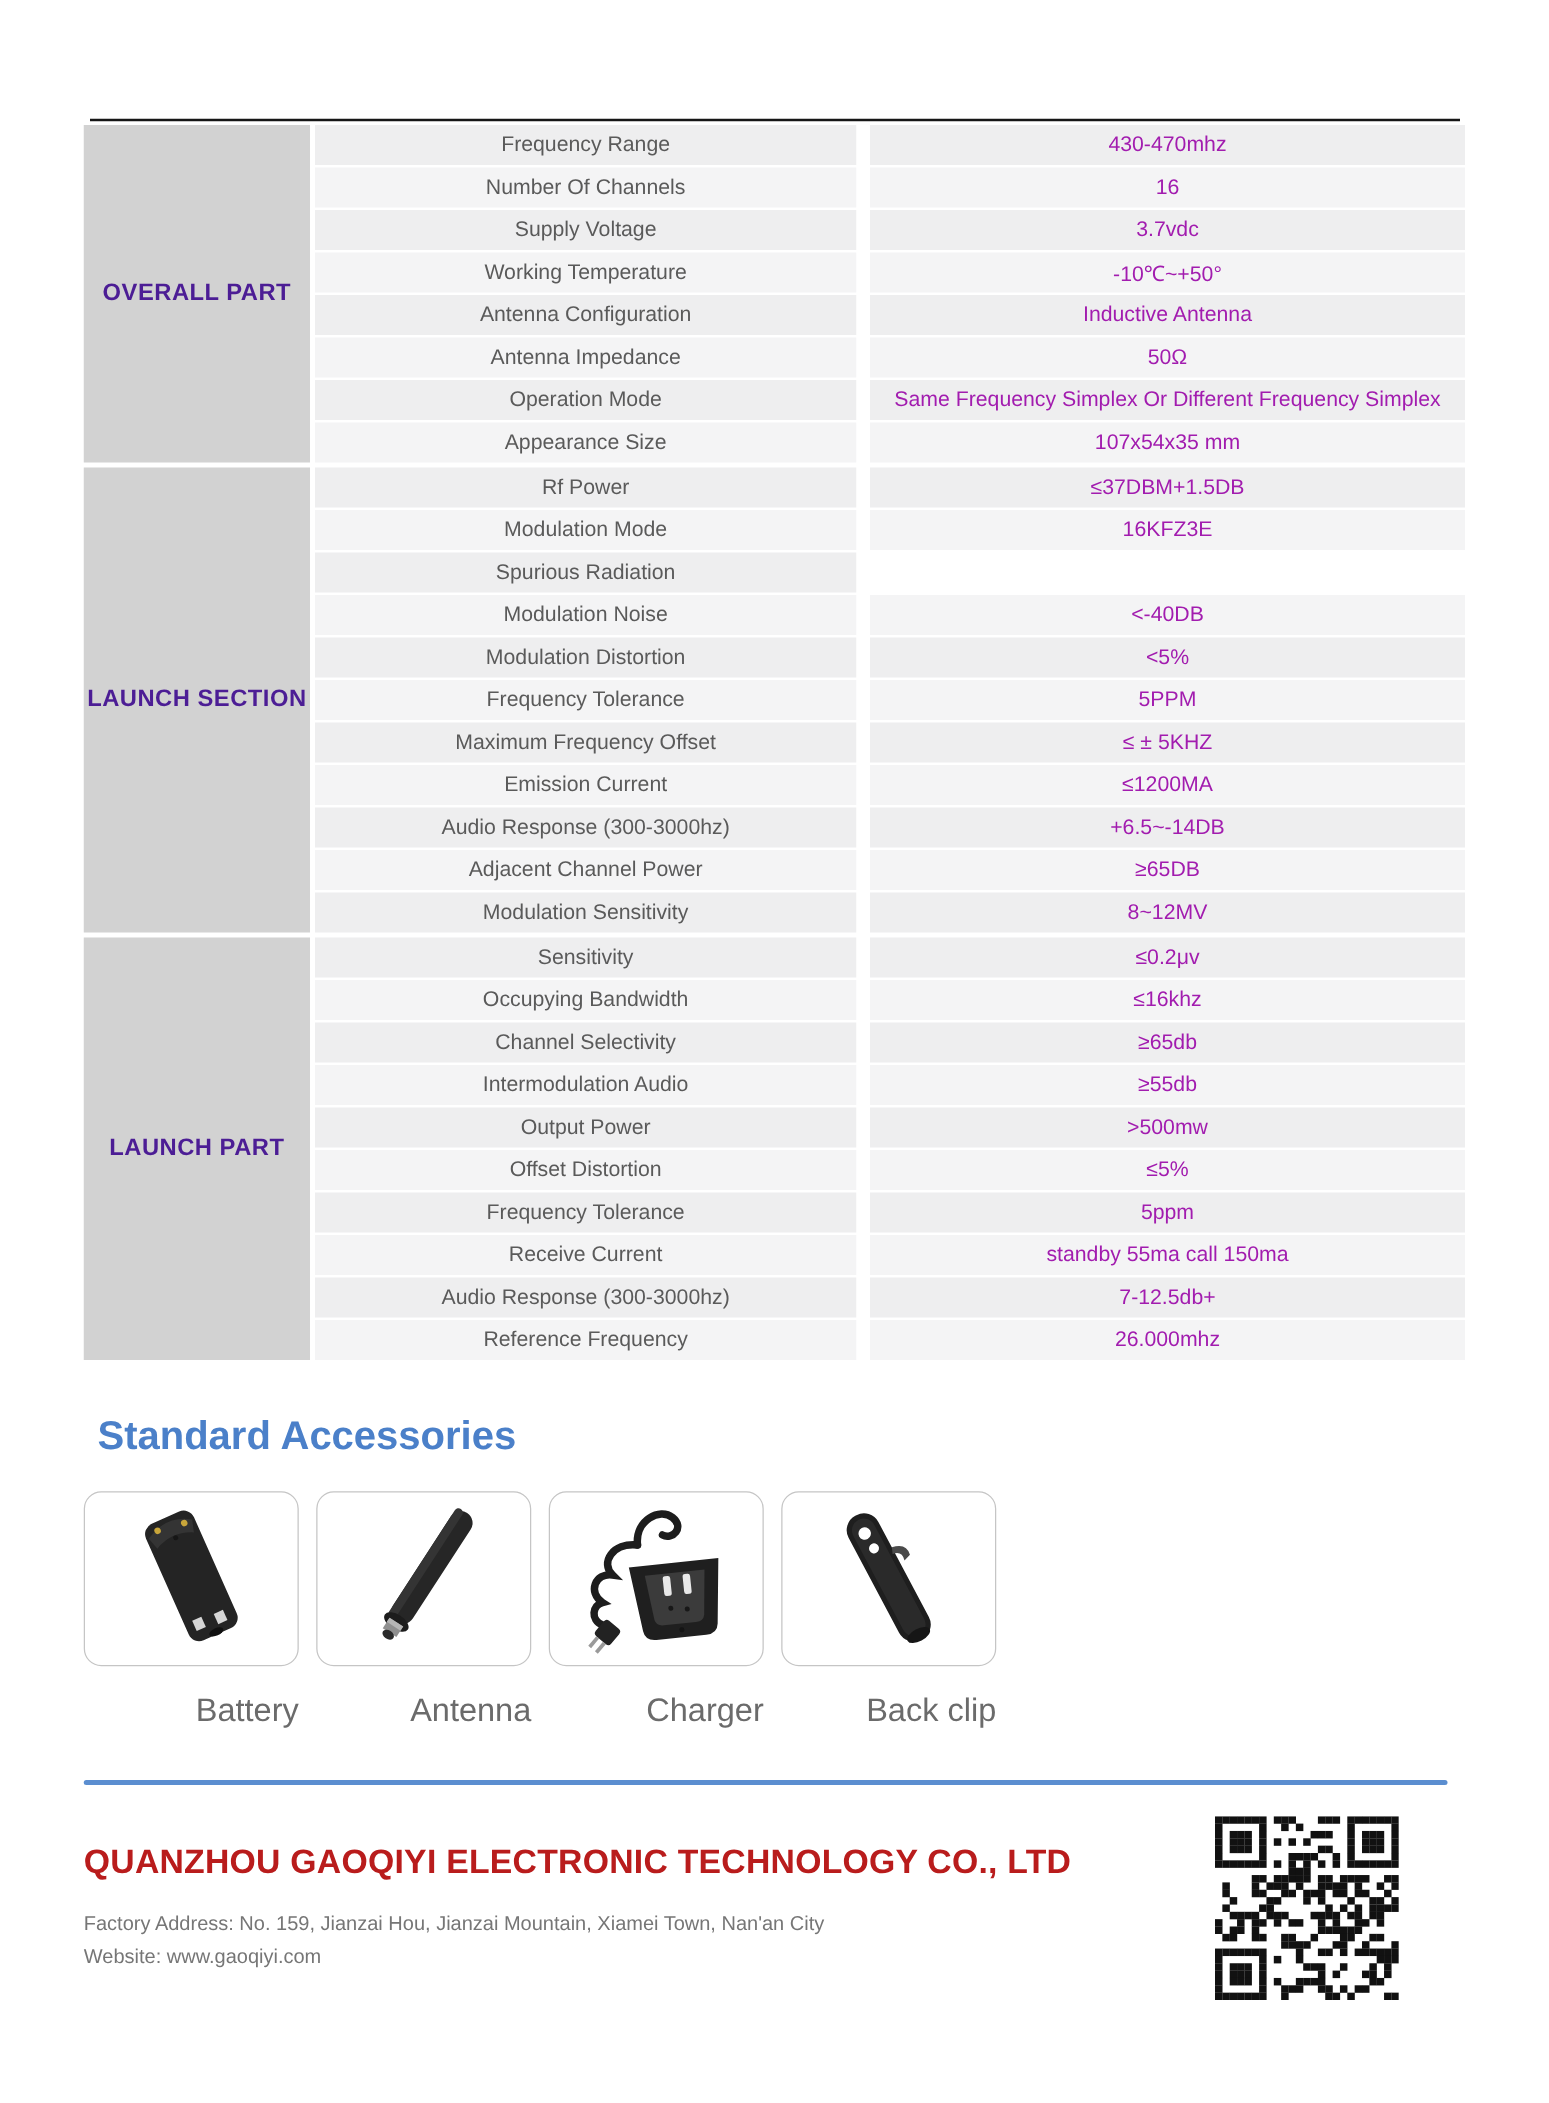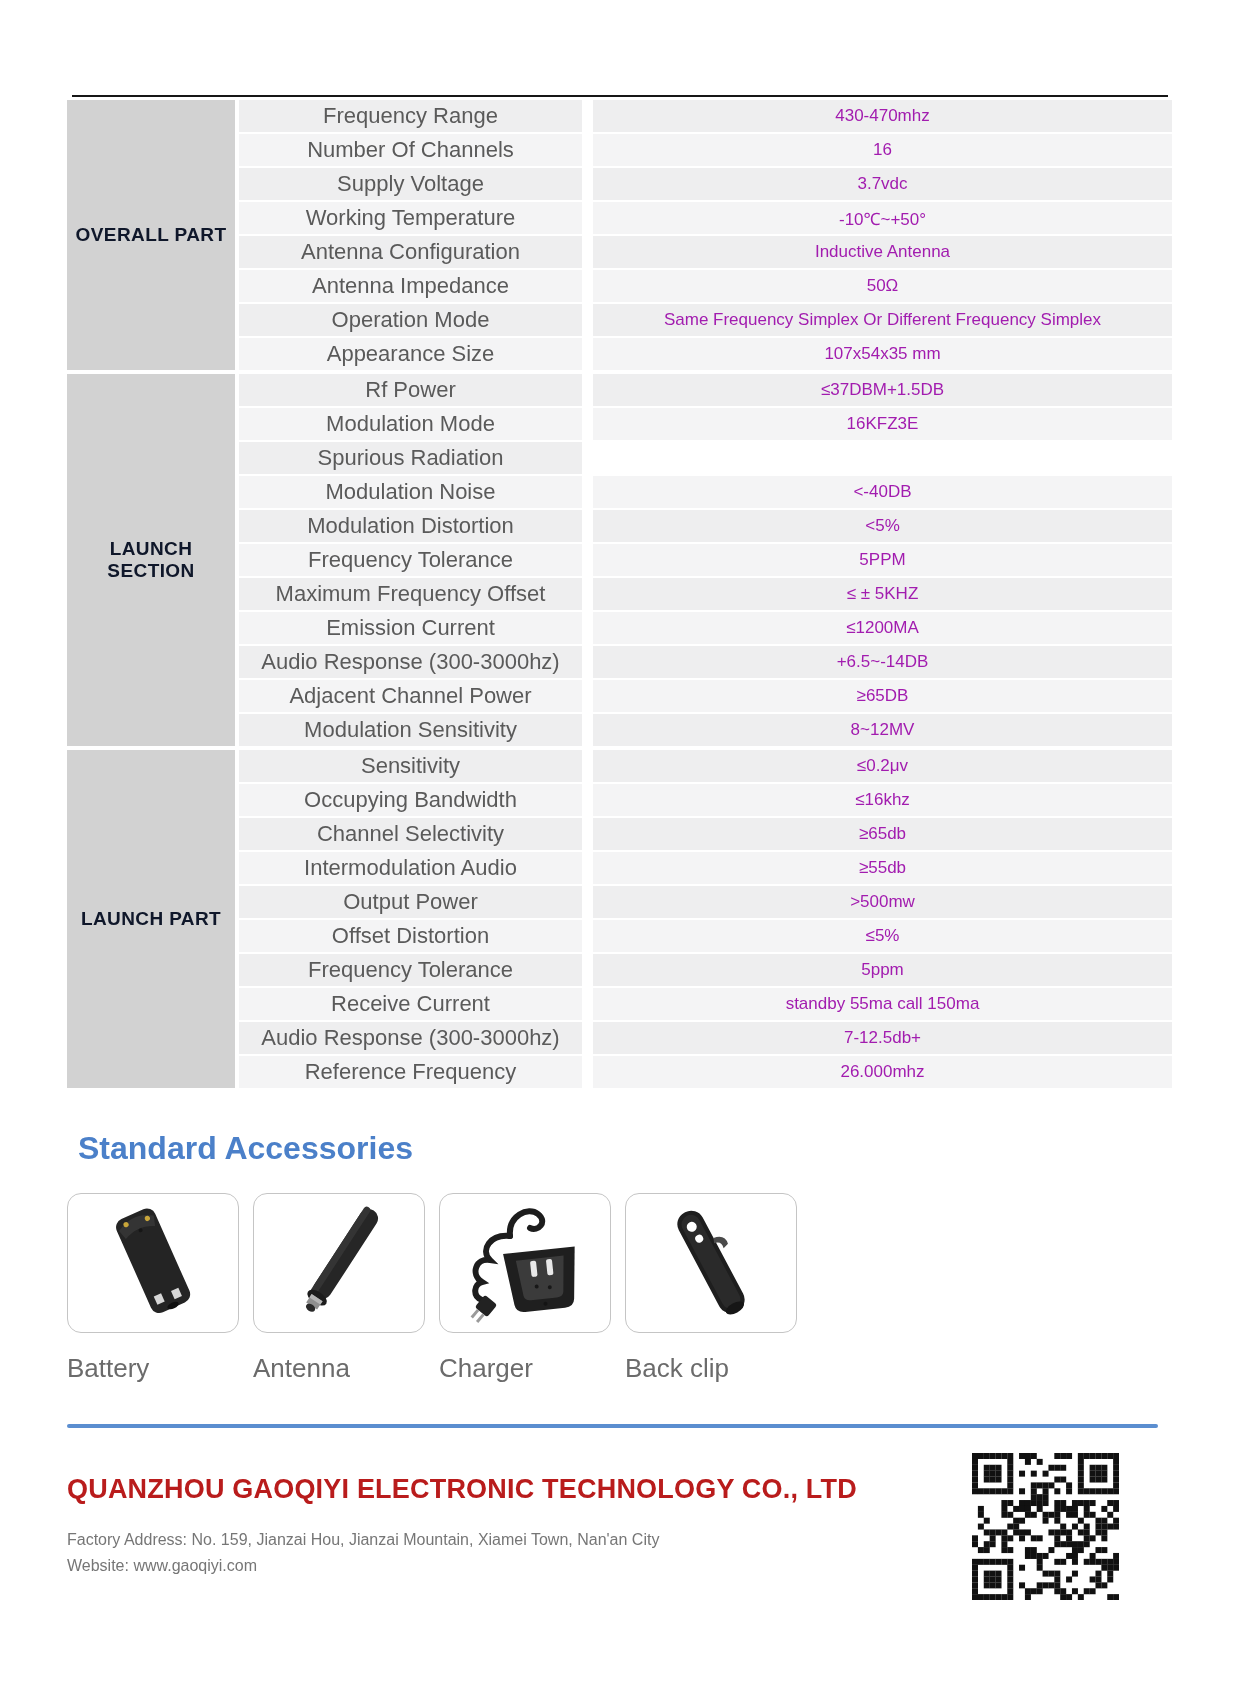--- a/index.html
+++ b/index.html
@@ -9,45 +9,45 @@
     -webkit-font-smoothing:antialiased;
   }
   .page{position:absolute;left:67px;top:0;width:1105px;}
 
   .top-rule{margin:95px 0 0 5px;width:1096px;height:2px;background:#161616;}
 
   
   .spec-table{margin-top:3px;}
   .tsection{display:flex;margin-bottom:4px;}
   .shead{
-    width:168px;margin-right:4px;background:#d2d2d2;
+    width:181px;margin-right:4px;background:#d2d2d2;
     display:flex;align-items:center;justify-content:center;
-    font-size:19px;font-weight:bold;color:#0f172a;letter-spacing:.4px;text-align:center;
+    font-size:19px;font-weight:bold;color:#4c1d95;letter-spacing:.4px;text-align:center;
   }
   .srows{flex:1;}
   .trow{display:flex;height:32px;margin-bottom:2px;}
   .trow:last-child{margin-bottom:0;}
   .tlabel{
-    width:343px;margin-right:11px;display:flex;align-items:center;justify-content:center;
-    font-size:22px;color:#5a5a5a;
+    width:433px;margin-right:11px;display:flex;align-items:center;justify-content:center;
+    font-size:17px;color:#5a5a5a;
   }
   .tvalue{flex:1;display:flex;align-items:center;justify-content:center;font-size:17px;color:#a21caf;}
   .trow:nth-child(odd) .tlabel,.trow:nth-child(odd) .tvalue{background:#eeeeef;}
   .trow:nth-child(even) .tlabel,.trow:nth-child(even) .tvalue{background:#f4f4f5;}
 
   
   .acc-heading{margin:42px 0 12px 11px;font-size:32px;font-weight:bold;color:#4b80c9;}
   .cards{margin-top:26px;display:flex;gap:14px;}
   .card{
     width:172px;height:140px;border:1px solid #c5c5c5;border-radius:14px;background:#ffffff;
     display:flex;align-items:center;justify-content:center;overflow:hidden;box-sizing:border-box;
   }
   .card svg{display:block;}
   .card-labels{display:flex;gap:14px;margin-top:20px;}
-  .card-label{width:172px;text-align:left;font-size:26px;color:#6b6b6b;}
+  .card-label{width:172px;text-align:right;font-size:26px;color:#6b6b6b;}
 
   .blue-rule{margin-top:40px;width:1091px;height:4px;background:#5b8ed0;border-radius:2px;}
 
   
   .footer{display:flex;margin-top:24px;}
   .footer-left{flex:1;padding-top:22px;}
   .company{font-size:27px;font-weight:bold;color:#b91c1c;letter-spacing:.2px;}
   .addr-block{margin-top:22px;font-size:16px;color:#767676;line-height:1.65;}
   .qr-wrap{width:147px;height:147px;margin-right:53px;margin-top:1px;}
   .qr-wrap svg{width:147px;height:147px;display:block;}

